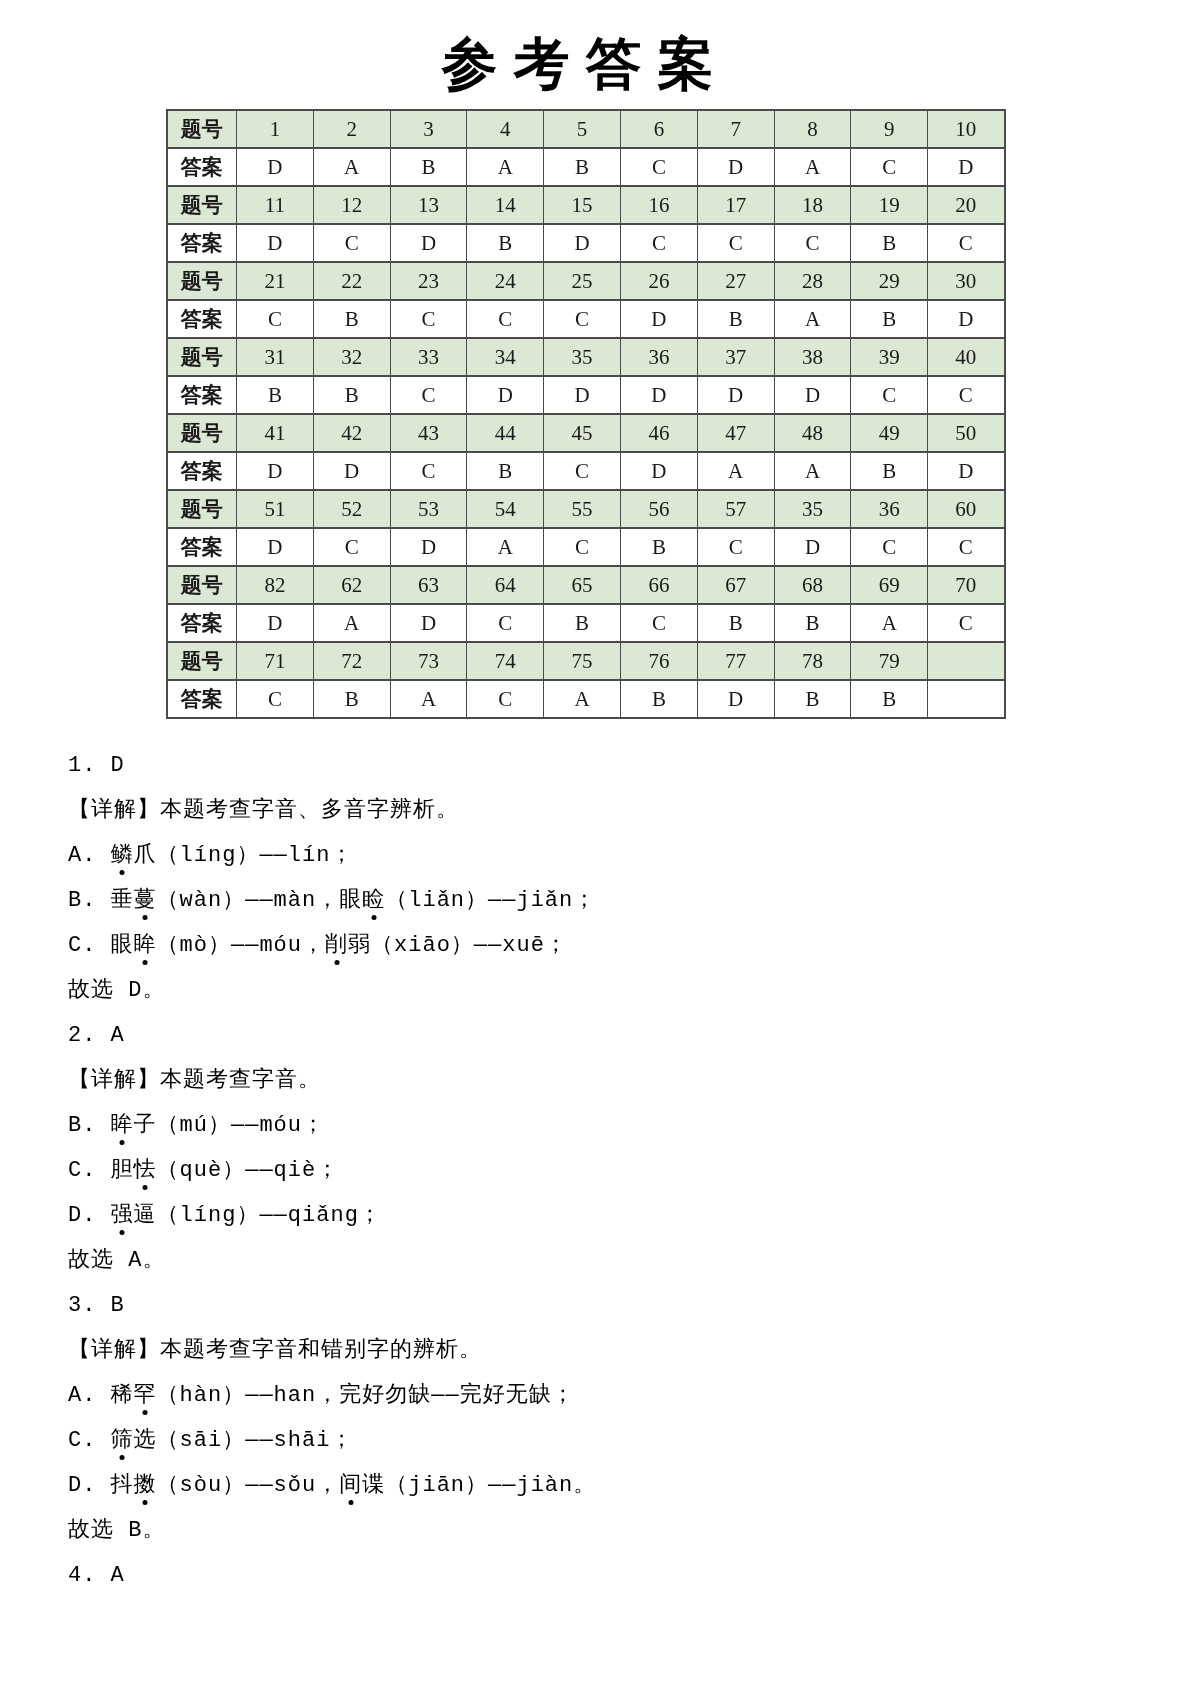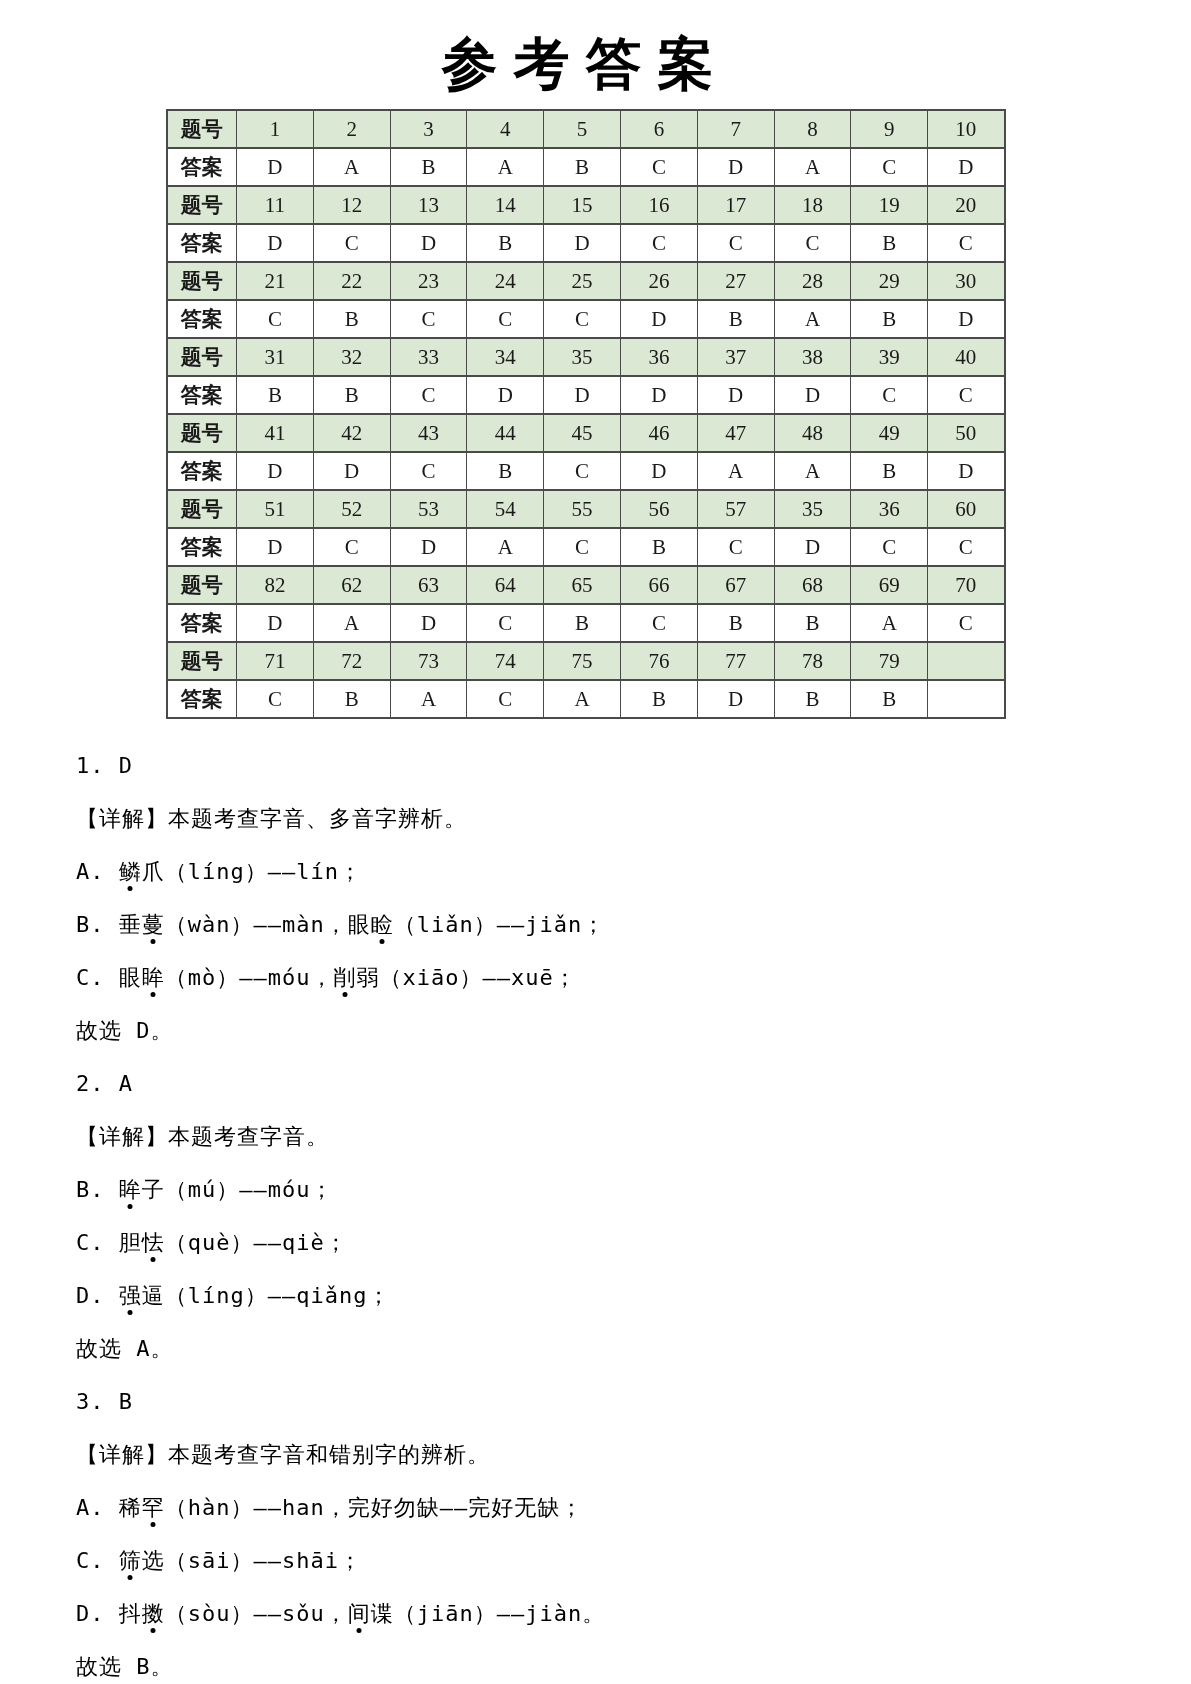--- a/index.html
+++ b/index.html
@@ -53,23 +53,24 @@
     font-weight: bold;
     font-size: 20px;
     color: #000000;
   }
   .explanations {
     margin: 24px 0 0 20px;
     font-size: 22px;
     letter-spacing: 1px;
   }
   .explanations p {
-    margin: 8px;
+    margin: 0;
     line-height: 45px;
     white-space: nowrap;
+    font-family: Liberation Mono, monospace;
   }
   .exp-heading {
     font-family: "DejaVu Sans Mono", "DejaVu Sans", sans-serif;
   }
   .emph {
     position: relative;
   }
   .emph::after {
     content: '';
     position: absolute;

